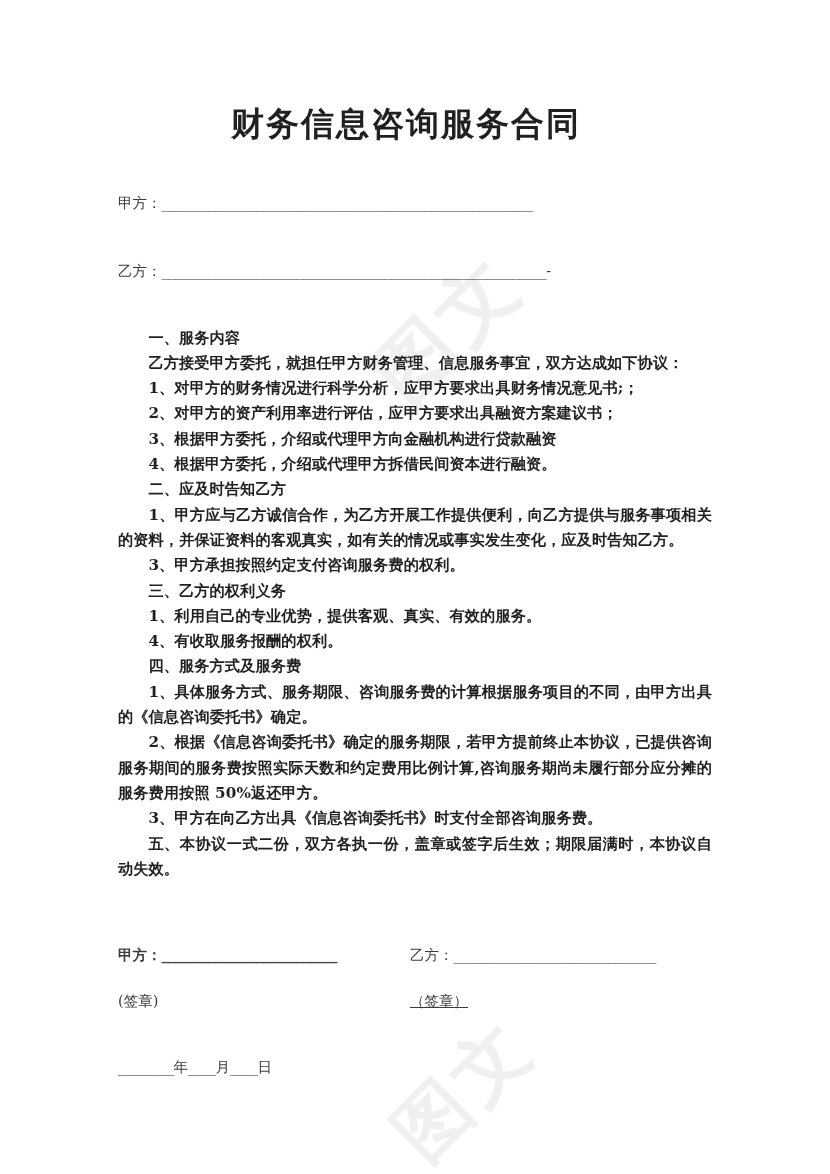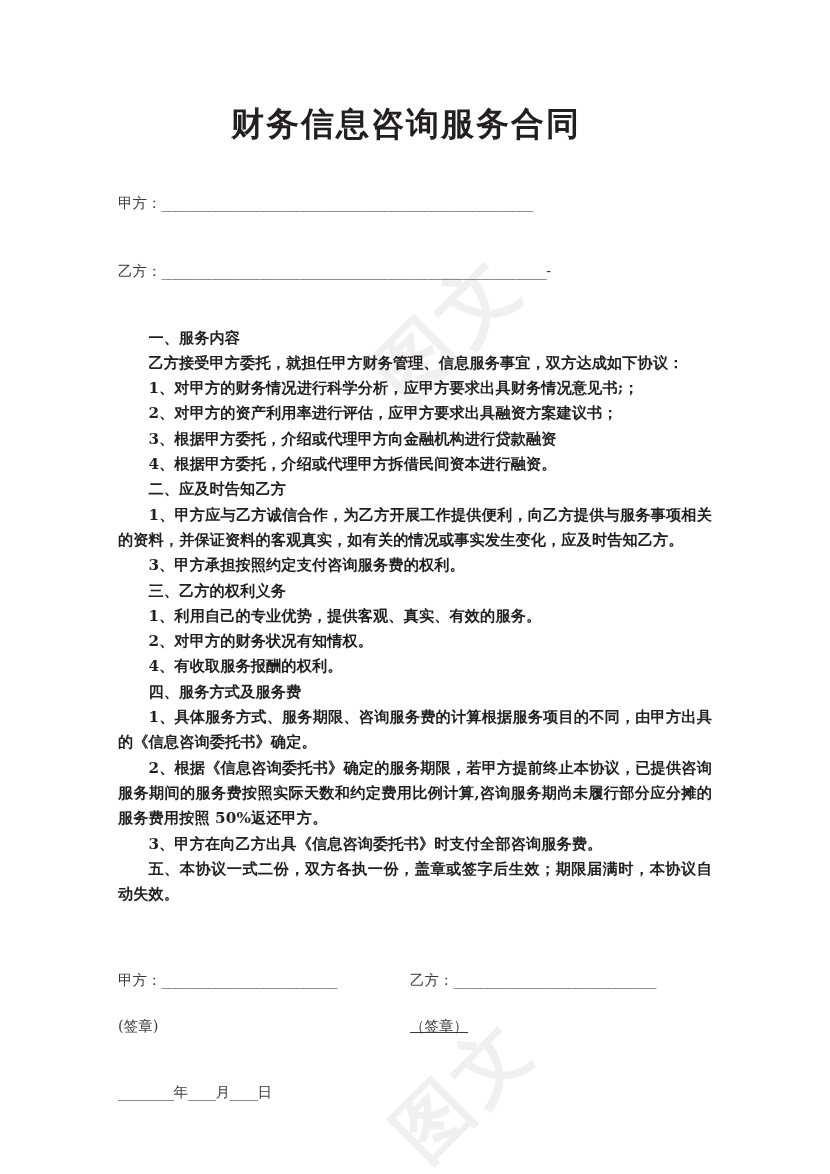--- a/index.html
+++ b/index.html
@@ -99,21 +99,21 @@
     margin-top: 66px;
     font-size: 14.5px;
     color: #3b3b3b;
     line-height: 1;
   }
   .sign-row {
     display: flex;
     align-items: baseline;
     white-space: nowrap;
   }
-  .sign-col-a { width: 292px; flex: 0 0 292px; }
+  .sign-col-a { width: 292px; flex: 0 0 292px; font-weight: bold; }
   .sign-col-b { flex: 1 1 auto; }
   .sign-row .rule { letter-spacing: -0.5px; color: #4a4a4a; }
 
   .seal-row {
     margin-top: 31px;
     display: flex;
     white-space: nowrap;
     font-size: 14.5px;
     color: #3b3b3b;
   }
@@ -154,21 +154,20 @@
         <p class="indent">乙方接受甲方委托，就担任甲方财务管理、信息服务事宜，双方达成如下协议：</p>
         <p class="indent">1、对甲方的财务情况进行科学分析，应甲方要求出具财务情况意见书;；</p>
         <p class="indent">2、对甲方的资产利用率进行评估，应甲方要求出具融资方案建议书；</p>
         <p class="indent">3、根据甲方委托，介绍或代理甲方向金融机构进行贷款融资</p>
         <p class="indent">4、根据甲方委托，介绍或代理甲方拆借民间资本进行融资。</p>
         <p class="indent">二、应及时告知乙方</p>
         <p class="indent">1、甲方应与乙方诚信合作，为乙方开展工作提供便利，向乙方提供与服务事项相关的资料，并保证资料的客观真实，如有关的情况或事实发生变化，应及时告知乙方。</p>
         <p class="indent">3、甲方承担按照约定支付咨询服务费的权利。</p>
         <p class="indent">三、乙方的权利义务</p>
         <p class="indent">1、利用自己的专业优势，提供客观、真实、有效的服务。</p>
-        <p class="indent">2、对甲方的财务状况有知情权。</p>
         <p class="indent">4、有收取服务报酬的权利。</p>
         <p class="indent">四、服务方式及服务费</p>
         <p class="indent">1、具体服务方式、服务期限、咨询服务费的计算根据服务项目的不同，由甲方出具的《信息咨询委托书》确定。</p>
         <p class="indent">2、根据《信息咨询委托书》确定的服务期限，若甲方提前终止本协议，已提供咨询服务期间的服务费按照实际天数和约定费用比例计算,咨询服务期尚未履行部分应分摊的服务费用按照 50%返还甲方。</p>
         <p class="indent">3、甲方在向乙方出具《信息咨询委托书》时支付全部咨询服务费。</p>
         <p class="indent">五、本协议一式二份，双方各执一份，盖章或签字后生效；期限届满时，本协议自动失效。</p>
       </div>
 
     <div class="sign-block">
 

